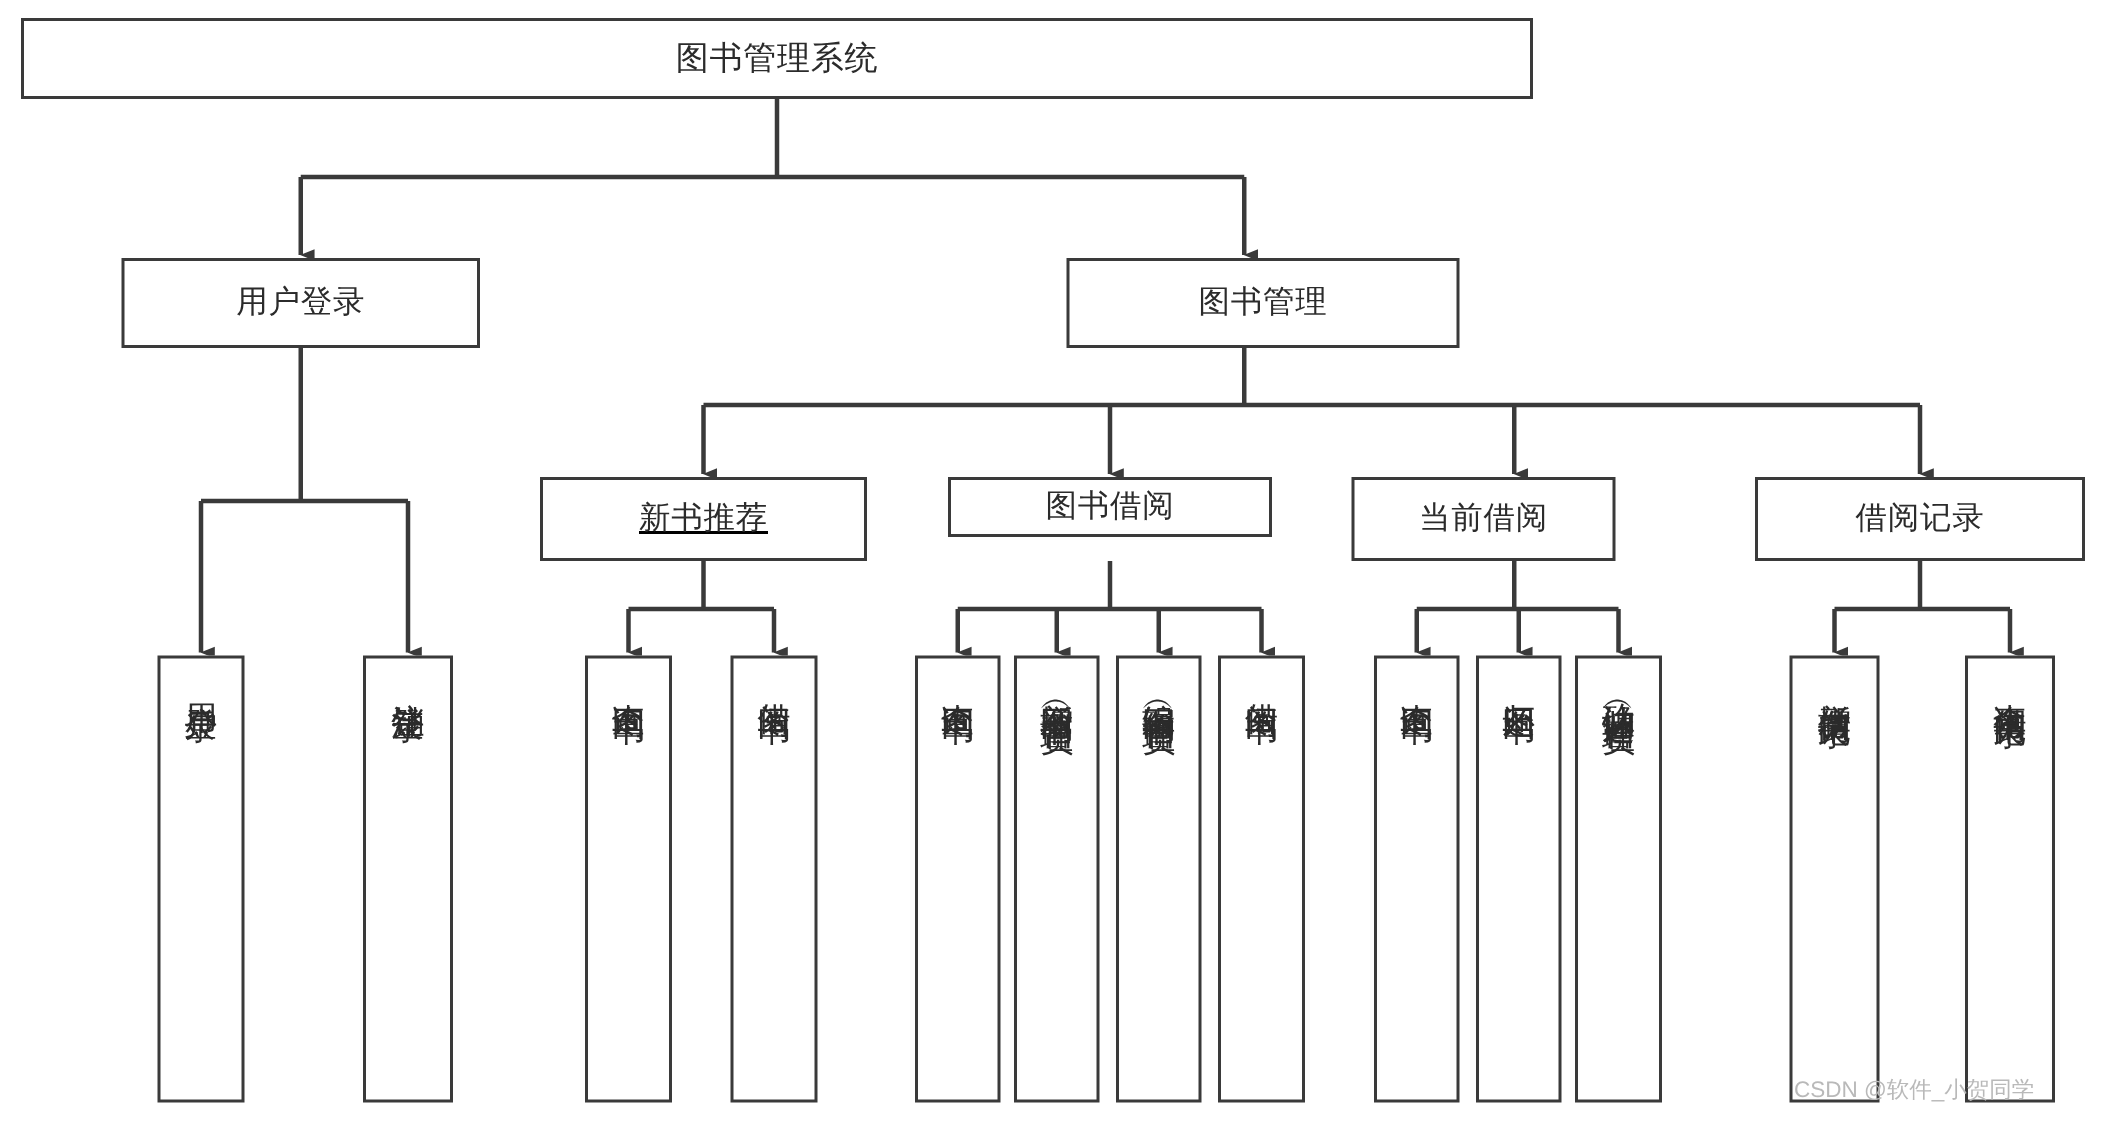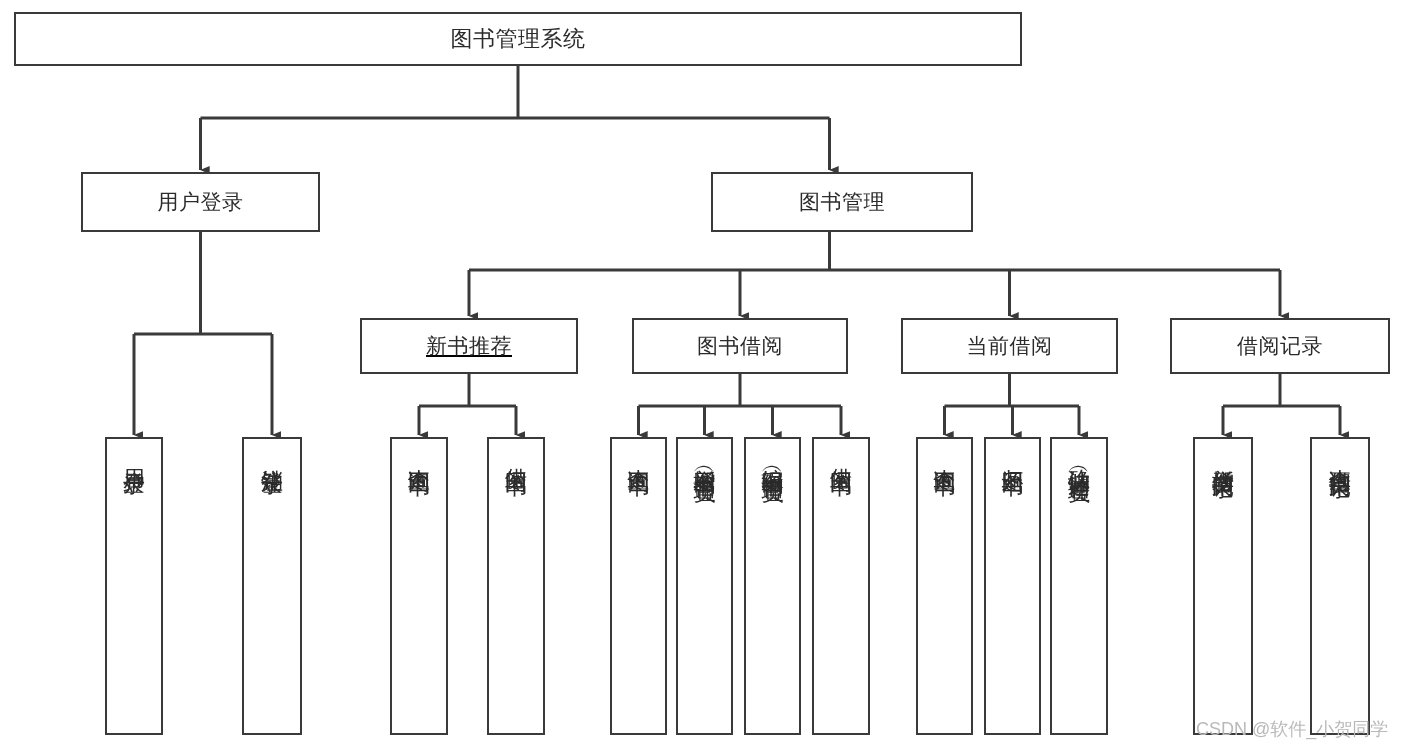--- a/index.html
+++ b/index.html
@@ -54,21 +54,21 @@
   .node.vert .node-label {
     writing-mode: vertical-rl;
     text-orientation: upright;
     font-size: 22px;
     letter-spacing: 2px;
     line-height: 1;
   }
   .watermark {
     position: absolute;
     color: #b9b9b9;
-    font-size: 18px;
+    font-size: 15px;
     white-space: nowrap;
     pointer-events: none;
   }
 </style>
 </head>
 <body>
 
 <div id="canvas">
   <svg id="edges" viewBox="0 0 1405 747" xmlns="http://www.w3.org/2000/svg">
     <defs>
@@ -119,24 +119,24 @@
       </div>
       <div class="node horiz" style="left: 81px; top: 172px; width: 239px; height: 60px;">
         <span class="node-label">用户登录</span>
       </div>
       <div class="node horiz" style="left: 711px; top: 172px; width: 262px; height: 60px;">
         <span class="node-label">图书管理</span>
       </div>
       <div class="node horiz" style="left: 360px; top: 318px; width: 218px; height: 56px; text-decoration: underline;">
         <span class="node-label">新书推荐</span>
       </div>
-      <div class="node horiz" style="left: 632px; top: 318px; width: 216px; height: 56px;">
+      <div class="node horiz" style="left: 632px; top: 318px; width: 216px; height: 40px;">
         <span class="node-label">图书借阅</span>
       </div>
-      <div class="node horiz" style="left: 901px; top: 318px; width: 217px; height: 56px;">
+      <div class="node horiz" style="left: 901px; top: 318px; width: 176px; height: 56px;">
         <span class="node-label">当前借阅</span>
       </div>
       <div class="node horiz" style="left: 1170px; top: 318px; width: 220px; height: 56px;">
         <span class="node-label">借阅记录</span>
       </div>
       <div class="node vert" style="left: 105px; top: 437px; width: 58px; height: 298px;">
         <span class="node-label">用户登录</span>
       </div>
       <div class="node vert" style="left: 242px; top: 437px; width: 60px; height: 298px;">
         <span class="node-label">注销登录</span>

